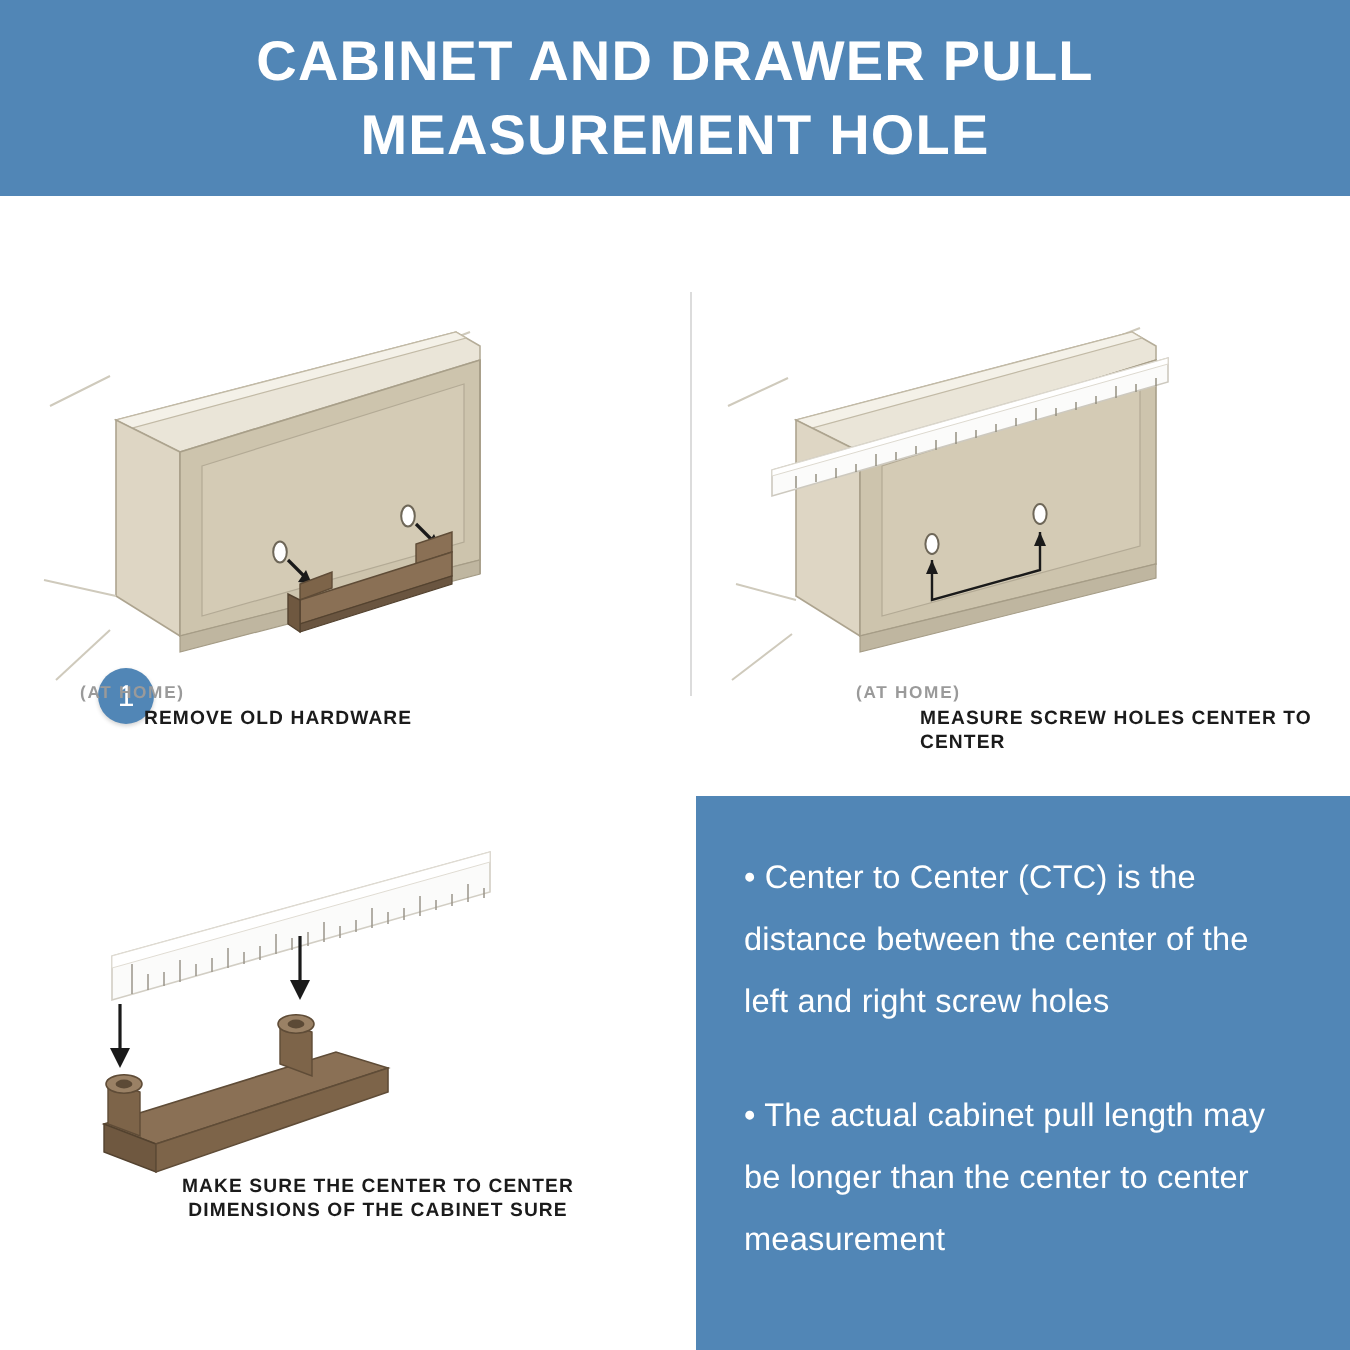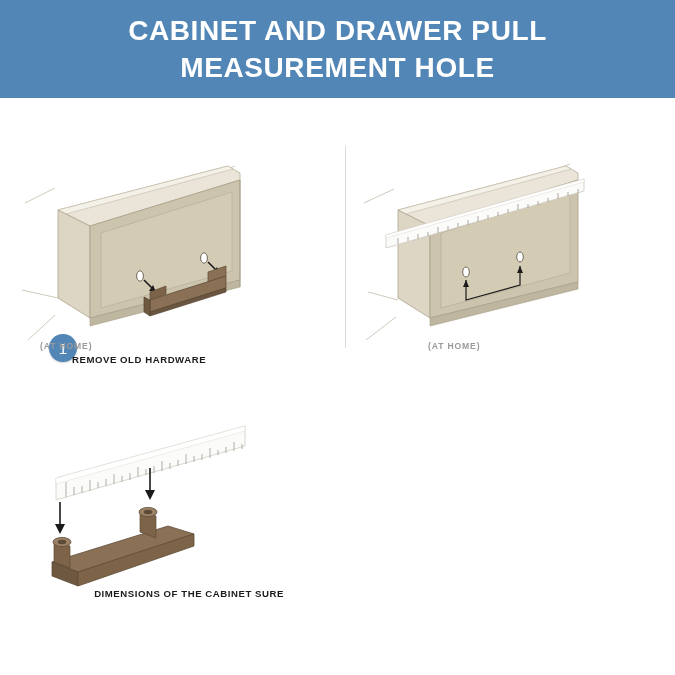--- a/index.html
+++ b/index.html
@@ -192,20 +192,21 @@
 
       <path d="M120 140 L120 160 L174 145 L174 126" stroke="#1a1a1a" stroke-width="1.2" fill="none"></path>
       <polygon points="120,140 117,147 123,147" fill="#1a1a1a"></polygon>
       <polygon points="174,126 171,133 177,133" fill="#1a1a1a"></polygon>
     </svg>
 
   </div>
 
   <div class="caption cap-2">
     <div class="cap-home">(AT HOME)</div>
+    <div class="cap-title">MEASURE SCREW HOLES CENTER TO CENTER</div>
   </div>
 
   <div class="panel panel-3">
     <svg class="art" width="345" height="230" viewBox="0 0 345 230">
 
       <g>
         <path d="M56 68 L245 16 L245 36 L56 90 Z" fill="#fbfbfa" stroke="#d2cec4" stroke-width="0.8"></path>
         <path d="M56 68 L245 16 L245 21 L56 74 Z" fill="#ffffff" stroke="#e0dcd3" stroke-width="0.5"></path>
         <g stroke="#9a958a" stroke-width="0.75">
           <path d="M66 87 L66 72"></path>
@@ -252,17 +253,22 @@
 
         <path d="M140 100 L140 122 L156 128 L156 106 Z" fill="#7d6449" stroke="#5f4c37" stroke-width="0.7"></path>
         <ellipse cx="148" cy="102" rx="9" ry="4.6" fill="#9a8165" stroke="#5f4c37" stroke-width="0.8"></ellipse>
         <ellipse cx="148" cy="102" rx="4.2" ry="2.2" fill="#5c4a36"></ellipse>
       </g>
     </svg>
 
   </div>
 
   <div class="caption cap-3">
+    <div class="cap-title">MAKE SURE THE CENTER TO CENTER</div>
     <div class="cap-title">DIMENSIONS OF THE CABINET SURE</div>
   </div>
 
+  <div class="info-box">
+    <div class="info-bullet">• Center to Center (CTC) is the distance between the center of the left and right screw holes</div>
+    <div class="info-bullet">• The actual cabinet pull length may be longer than the center to center measurement</div>
+  </div>
 
 </div>
 
 </body></html>

